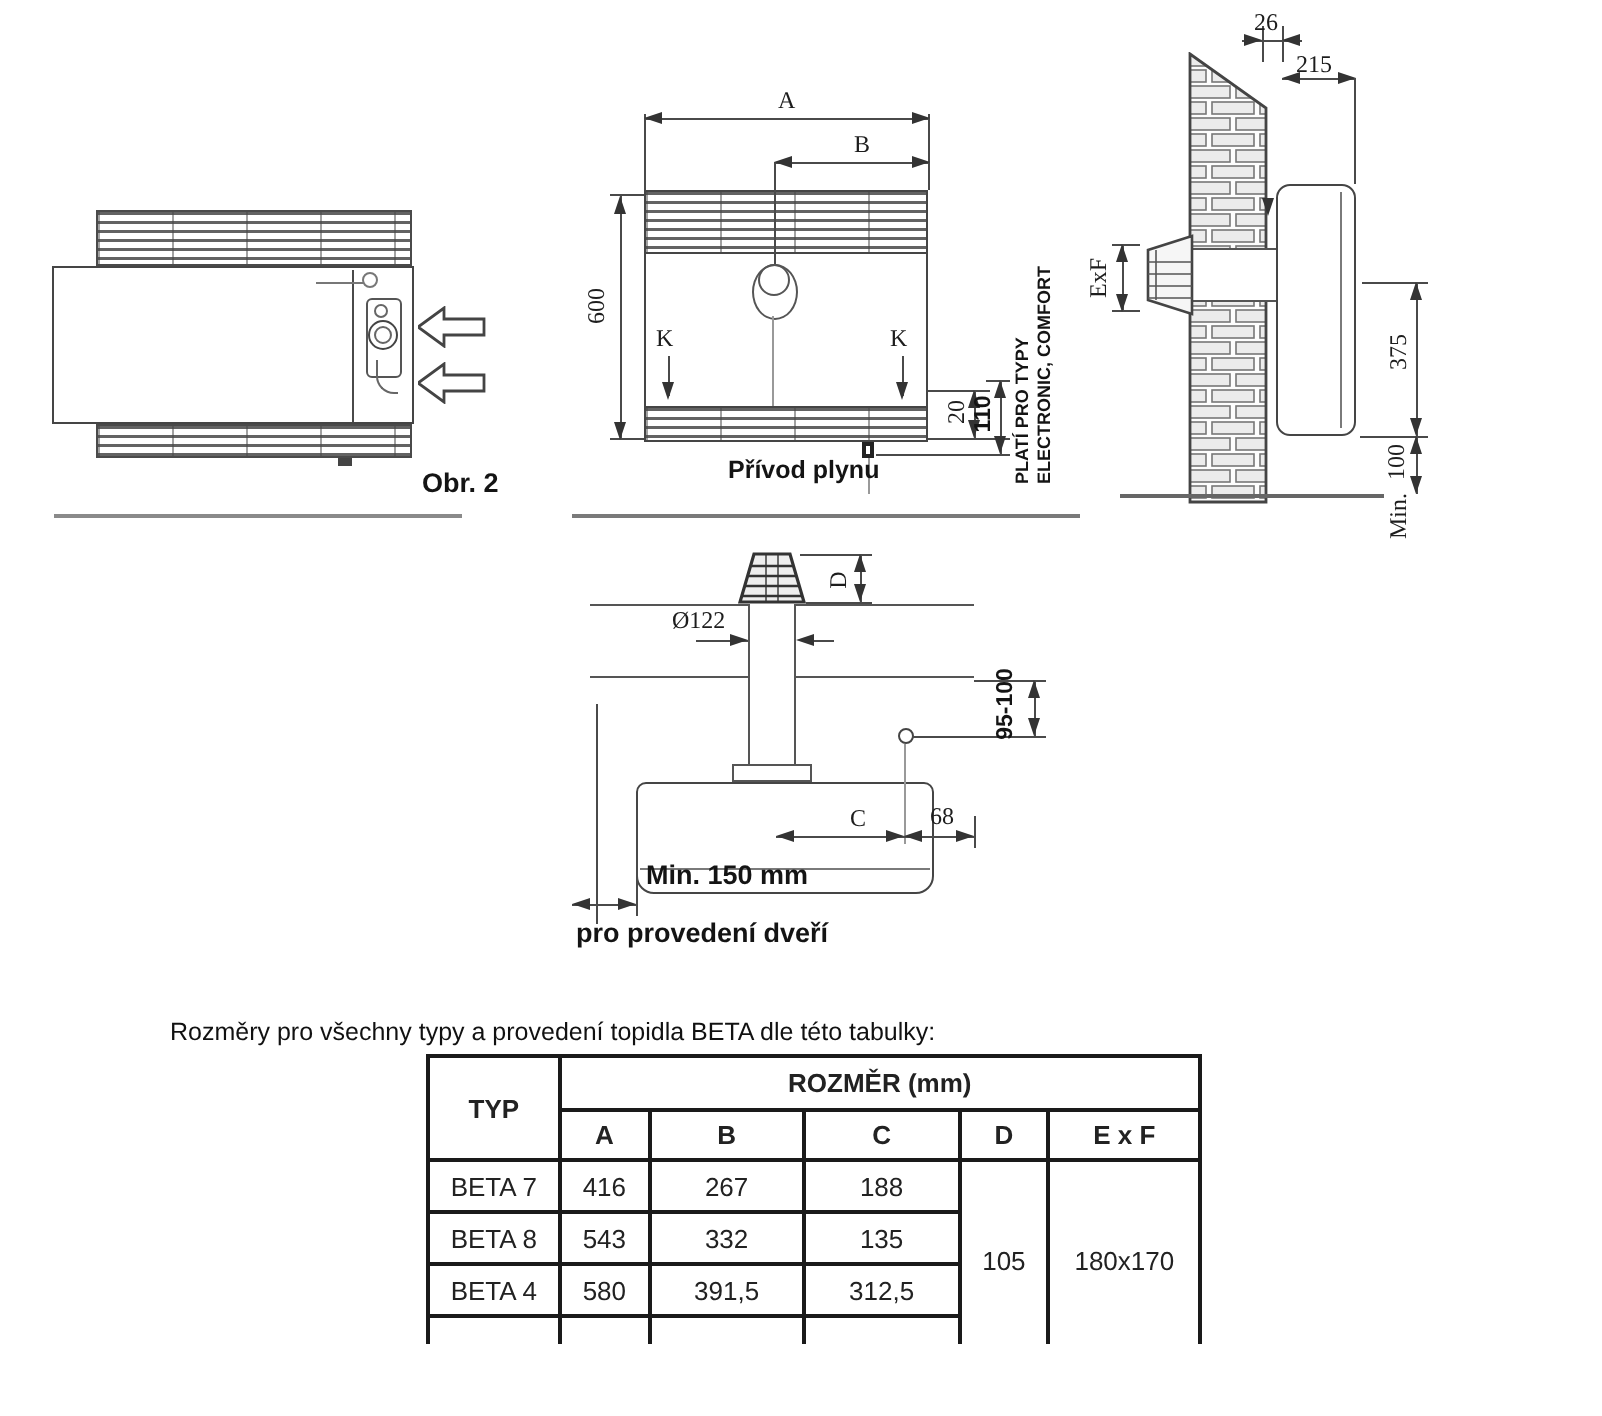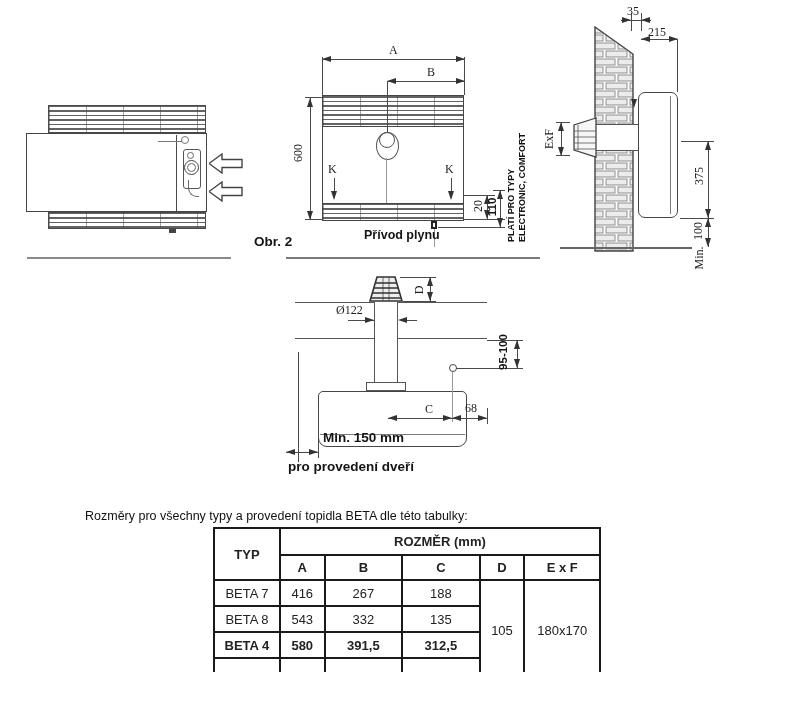--- a/index.html
+++ b/index.html
@@ -45,21 +45,21 @@
     <div class="abs" style="left:184px;top:160px;width:13px;height:13px;border:1px solid #444;border-radius:50%;"></div>
     <div class="abs" style="left:187px;top:163px;width:7px;height:7px;border:1px solid #666;border-radius:50%;"></div>
     <div class="abs" style="left:188px;top:180px;width:10px;height:16px;border-left:1px solid #666;border-bottom:1px solid #666;border-bottom-left-radius:9px;"></div>
     <div class="abs" style="left:169px;top:229px;width:7px;height:4px;background:#444;"></div>
     <svg class="abs" style="left:209px;top:153px;" width="34" height="21" viewBox="0 0 34 21">
       <polygon points="0,10.5 13,1 13,6.5 33,6.5 33,14.5 13,14.5 13,20" fill="#fff" stroke="#444" stroke-width="1.4"></polygon>
     </svg>
     <svg class="abs" style="left:209px;top:181px;" width="34" height="21" viewBox="0 0 34 21">
       <polygon points="0,10.5 13,1 13,6.5 33,6.5 33,14.5 13,14.5 13,20" fill="#fff" stroke="#444" stroke-width="1.4"></polygon>
     </svg>
-    <div class="dimb" style="left:211px;top:234px;font-size:13.5px;margin-left:43px;">Obr. 2</div>
+    <div class="dimb" style="left:211px;top:234px;font-size:13.5px;">Obr. 2</div>
     <div class="abs" style="left:27px;top:257px;width:204px;height:2px;background:#8a8a8a;"></div>
   </div>
 
   <div>
     <div class="abs outline" style="left:322px;top:95px;width:142px;height:126px;"></div>
     <div class="abs grille" style="left:323px;top:96px;width:140px;height:31px;border-bottom:1.5px solid #454545;box-sizing:border-box;"></div>
     <div class="abs grille" style="left:323px;top:203px;width:140px;height:17px;border-top:1.5px solid #454545;box-sizing:border-box;"></div>
     <div class="abs" style="left:376px;top:132px;width:21px;height:26px;border:1.2px solid #555;border-radius:50%;"></div>
     <div class="abs" style="left:379px;top:132px;width:14px;height:14px;border:1.2px solid #555;border-radius:50%;"></div>
     <div class="vl thin" style="left:386px;top:158px;height:45px;"></div>
@@ -140,21 +140,21 @@
       </defs>
       <path d="M2,1 L40,28 L40,225 L2,225 Z" fill="url(#bk)" stroke="#444" stroke-width="1.4"></path>
     </svg>
 
     <div>
       <div class="vl" style="left:631px;top:13px;height:18px;"></div>
       <div class="vl" style="left:641px;top:13px;height:18px;"></div>
       <div class="hl" style="left:621px;top:20px;width:30px;"></div>
       <div class="arr arr-r" style="left:622px;top:16.5px;"></div>
       <div class="arr arr-l" style="left:641px;top:16.5px;"></div>
-      <div class="dim" style="left:627px;top:4px;">35</div>
+      <div class="dim" style="left:627px;top:4px;">26</div>
     </div>
 
     <div>
       <div class="hl" style="left:641px;top:39px;width:37px;"></div>
       <div class="arr arr-l" style="left:641px;top:35.5px;"></div>
       <div class="arr arr-r" style="left:669px;top:35.5px;"></div>
       <div class="vl" style="left:677px;top:39px;height:53px;"></div>
       <div class="dim" style="left:648px;top:25px;">215</div>
     </div>
 
@@ -283,21 +283,21 @@
           <td>188</td>
           <td rowspan="4">105</td>
           <td rowspan="4">180x170</td>
         </tr>
         <tr style="height:26px;">
           <td>BETA 8</td>
           <td>543</td>
           <td>332</td>
           <td>135</td>
         </tr>
-        <tr style="height:26px;font-weight:bold;">
+        <tr style="height:26px;">
           <td>BETA 4</td>
           <td>580</td>
           <td>391,5</td>
           <td>312,5</td>
         </tr>
         <tr style="height:22px;">
           <td></td>
           <td></td>
           <td></td>
           <td></td>

